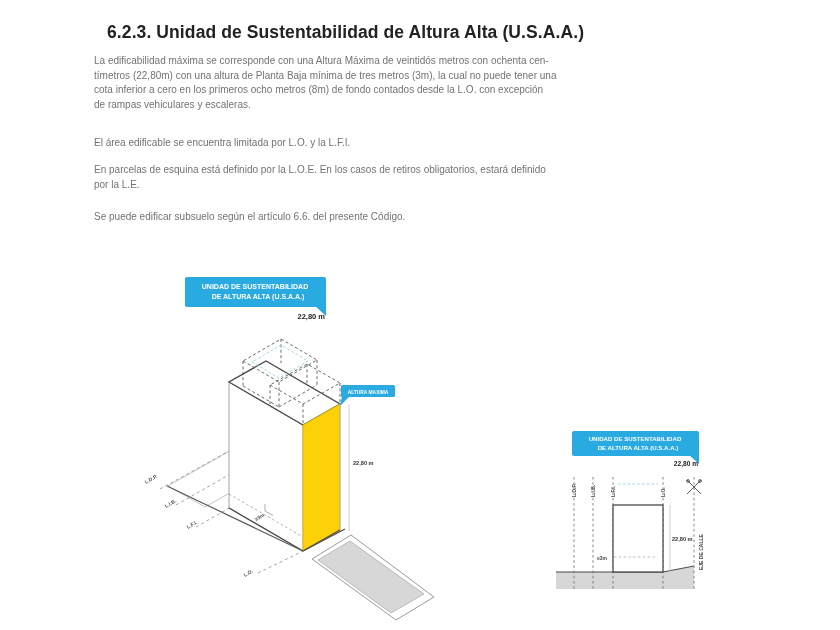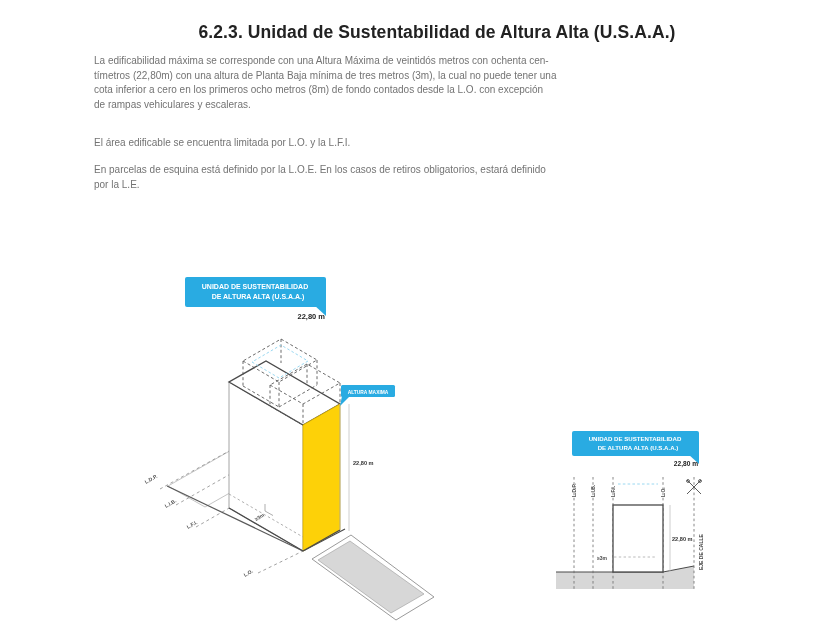--- a/index.html
+++ b/index.html
@@ -1,19 +1,19 @@
 <!DOCTYPE html>
 <html><head>
 <meta charset="utf-8">
 <style>
   html,body{margin:0;padding:0;background:#ffffff;}
   .page{position:relative;width:840px;height:630px;background:#fff;overflow:hidden;
         font-family:"Liberation Sans", sans-serif;color:#3d3d3d;}
   .doc-heading{position:absolute;left:107px;top:22px;width:660px;
-        font-size:17.5px;font-weight:bold;color:#222;letter-spacing:0.1px;text-align:center;}
+        font-size:17.5px;font-weight:bold;color:#222;letter-spacing:0.1px;}
   .doc-paragraph{position:absolute;left:94px;width:650px;
         font-size:10px;line-height:1.47;color:#737373;white-space:pre-line;}
   .p1{top:54px;}
   .p2{top:136px;}
   .p3{top:163px;}
   .p4{top:210px;}
   svg text{font-family:"Liberation Sans", sans-serif;}
   .iso-label{font-size:5px;font-weight:bold;fill:#4a4a4a;}
   .dim-text{font-size:5.6px;font-weight:bold;fill:#333;}
   .boxtitle{font-weight:bold;fill:#ffffff;}
@@ -24,20 +24,21 @@
 <div class="page">
 
   <div class="doc-heading">6.2.3. Unidad de Sustentabilidad de Altura Alta (U.S.A.A.)</div>
   <div class="doc-paragraph p1">La edificabilidad máxima se corresponde con una Altura Máxima de veintidós metros con ochenta cen-
 tímetros (22,80m) con una altura de Planta Baja mínima de tres metros (3m), la cual no puede tener una
 cota inferior a cero en los primeros ocho metros (8m) de fondo contados desde la L.O. con excepción
 de rampas vehiculares y escaleras.</div>
   <div class="doc-paragraph p3">En parcelas de esquina está definido por la L.O.E. En los casos de retiros obligatorios, estará definido
 por la L.E.</div>
   <div class="doc-paragraph p2">El área edificable se encuentra limitada por L.O. y la L.F.I.</div>
+  <div class="doc-paragraph p4">Se puede edificar subsuelo según el artículo 6.6. del presente Código.</div>
 
   <svg style="position:absolute;left:140px;top:270px;" width="610" height="355" viewBox="140 270 610 355" xmlns="http://www.w3.org/2000/svg">
 
     <g>
 
       <polygon points="168,486 242,444 279,465 205,507" fill="#ffffff" stroke="#b5b5b5" stroke-width="0.8"></polygon>
 
       <line x1="160" y1="489" x2="240" y2="445" stroke="#8a8a8a" stroke-width="0.8" stroke-dasharray="3,3"></line>
       <line x1="176" y1="505" x2="248" y2="464" stroke="#8a8a8a" stroke-width="0.8" stroke-dasharray="3,3"></line>
       <line x1="196" y1="527" x2="266" y2="487" stroke="#8a8a8a" stroke-width="0.8" stroke-dasharray="3,3"></line>

